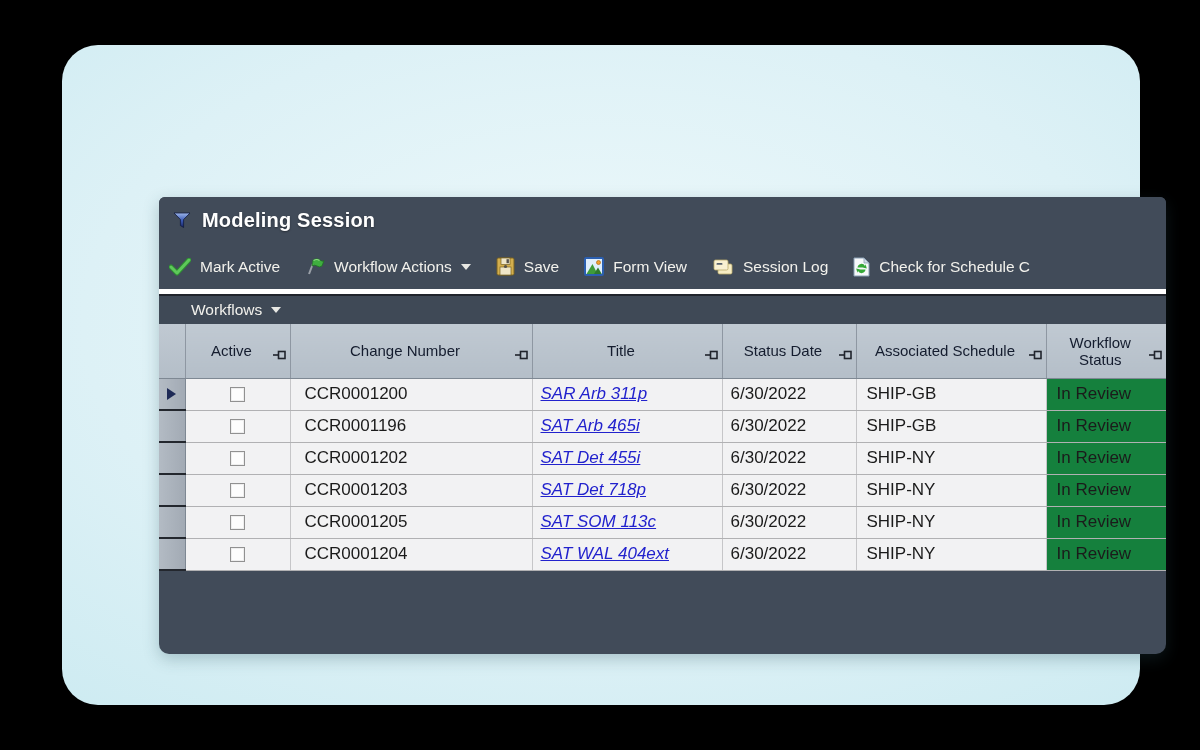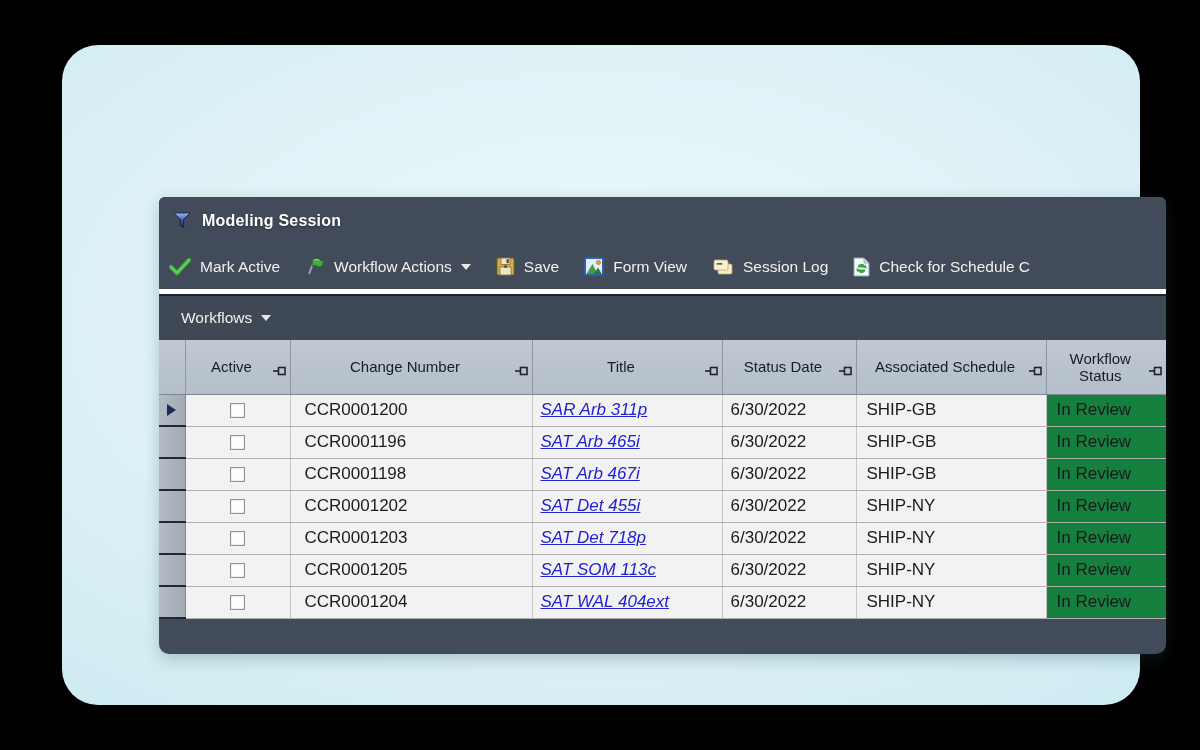--- a/index.html
+++ b/index.html
@@ -16,41 +16,41 @@
     position: absolute; left: 97px; top: 152px; width: 1007px; height: 457px;
     border-radius: 6px 6px 10px 10px; overflow: hidden;
     box-shadow: 0 5px 16px rgba(40,80,90,0.28);
     background: #414b59;
   }
 
   
   .titlebar { height: 47px; display: flex; align-items: center; padding-left: 14px;
     background: #414b59; }
   .titlebar .funnel { margin-right: 11px; display: inline-flex; }
-  .title-text { color: #ffffff; font-size: 16px; font-weight: bold; letter-spacing: 0.2px;
+  .title-text { color: #ffffff; font-size: 20px; font-weight: bold; letter-spacing: 0.2px;
     text-shadow: 0 1px 2px rgba(0,0,0,0.4); }
 
   
   .toolbar { height: 45px; display: flex; align-items: center; padding-left: 4px;
     background: #414b59; white-space: nowrap; overflow: hidden; }
   .tb-item { display: inline-flex; align-items: center; margin-right: 13px; padding: 4px 6px;
     cursor: pointer; }
   .tb-item .ico { display: inline-flex; margin-right: 9px; }
   .tb-item .lbl { color: #f2f1ec; font-size: 15.5px; }
   .dd-arrow { display: inline-block; margin-left: 9px; width: 0; height: 0;
     border-left: 5px solid transparent; border-right: 5px solid transparent;
     border-top: 6px solid #e8e8e4; }
 
   
   .sep-strip { height: 5px; background: #ffffff; }
   .sep-line { height: 2px; background: #20242c; }
 
   
-  .tabbar { height: 44px; background: #3f4956; display: flex; align-items: center;
-    padding-left: 22px; }
+  .tabbar { height: 28px; background: #3f4956; display: flex; align-items: center;
+    padding-left: 32px; }
   .tabbar .lbl { color: #f2f1ec; font-size: 15.5px; }
 
   
   table { border-collapse: collapse; table-layout: fixed; width: 1007px; background: #f2f2f3; }
   col.w-sel { width: 26px; } col.w-active { width: 105px; } col.w-num { width: 242px; }
   col.w-title { width: 190px; } col.w-date { width: 134px; } col.w-sched { width: 190px; }
   col.w-status { width: 120px; }
 
   thead th { height: 54px; background: linear-gradient(#c0c9d2, #b4bec8);
     border-right: 1px solid #8e97a2; border-bottom: 1px solid #7e8893;
@@ -258,29 +258,20 @@
     <td class="c-active"><span class="cb"></span></td>
     <td class="c-num">CCR0001196</td>
     <td class="c-title"><a class="cell-link">SAT Arb 465i</a></td>
     <td class="c-date">6/30/2022</td>
     <td class="c-sched">SHIP-GB</td>
     <td class="c-status">In Review</td>
   </tr>
           <tr>
     <td class="sel"></td>
     <td class="c-active"><span class="cb"></span></td>
-    <td class="c-num">CCR0001198</td>
-    <td class="c-title"><a class="cell-link">SAT Arb 467i</a></td>
-    <td class="c-date">6/30/2022</td>
-    <td class="c-sched">SHIP-GB</td>
-    <td class="c-status">In Review</td>
-  </tr>
-          <tr>
-    <td class="sel"></td>
-    <td class="c-active"><span class="cb"></span></td>
     <td class="c-num">CCR0001202</td>
     <td class="c-title"><a class="cell-link">SAT Det 455i</a></td>
     <td class="c-date">6/30/2022</td>
     <td class="c-sched">SHIP-NY</td>
     <td class="c-status">In Review</td>
   </tr>
           <tr>
     <td class="sel"></td>
     <td class="c-active"><span class="cb"></span></td>
     <td class="c-num">CCR0001203</td>

